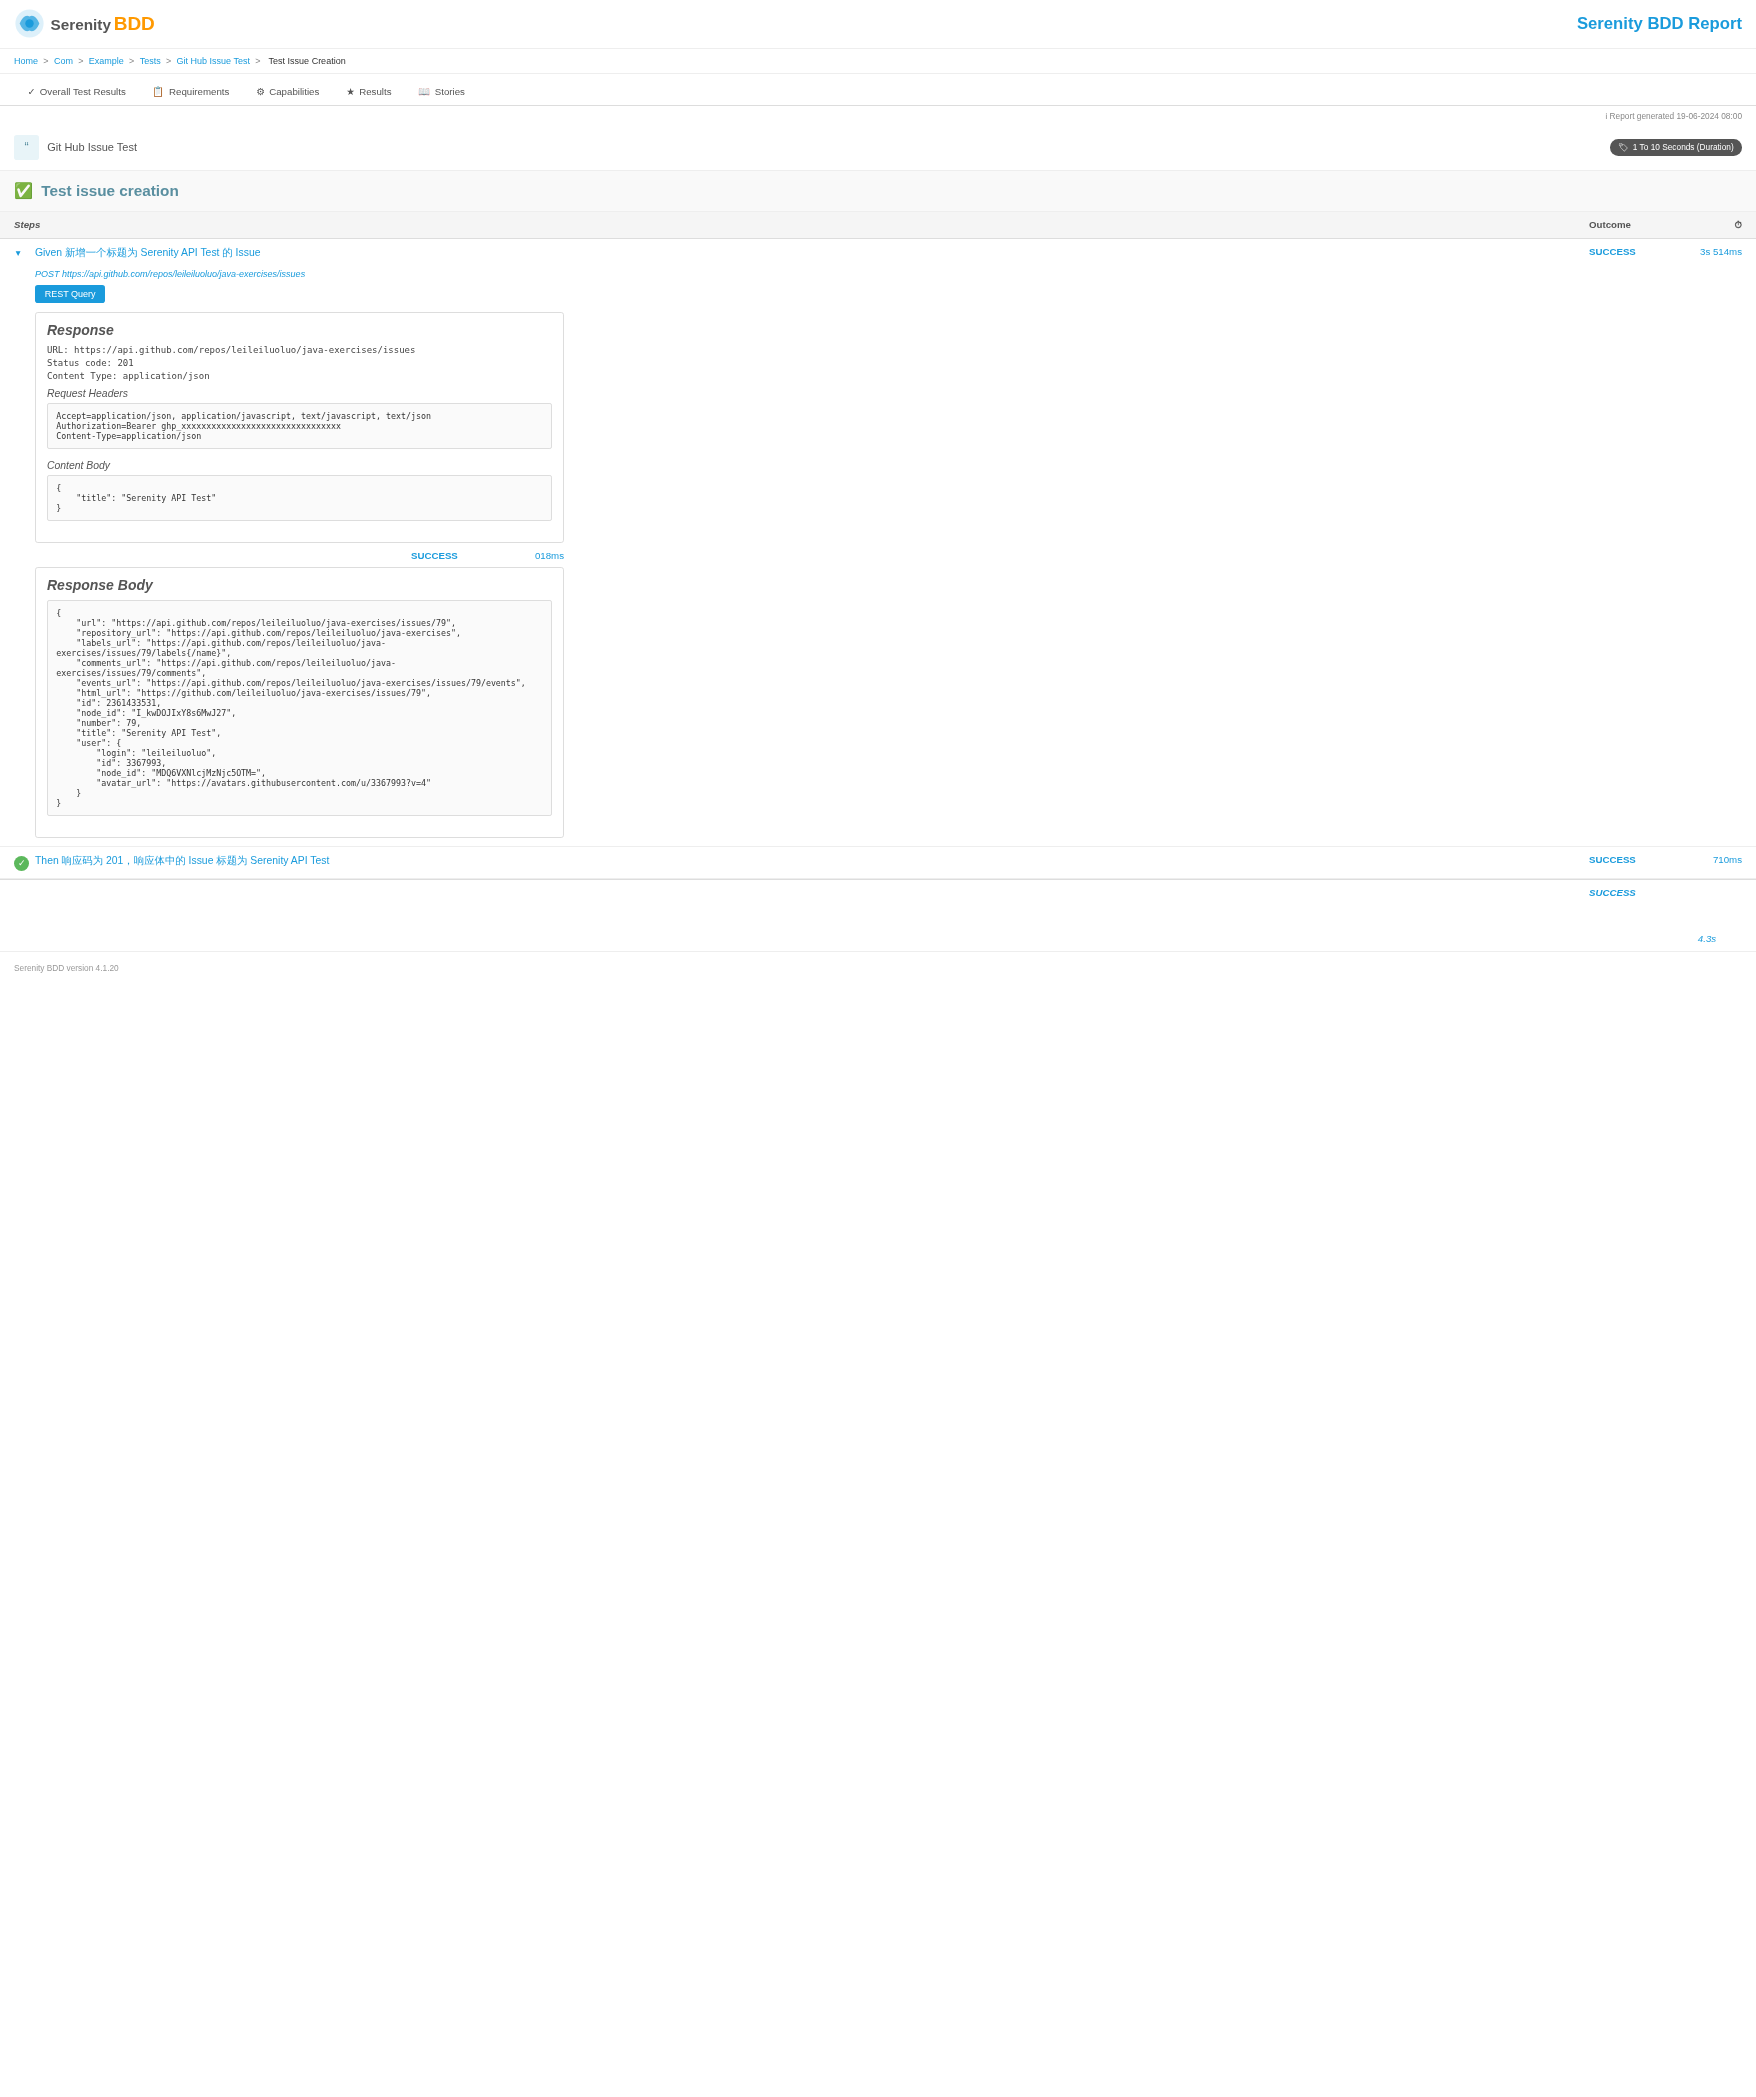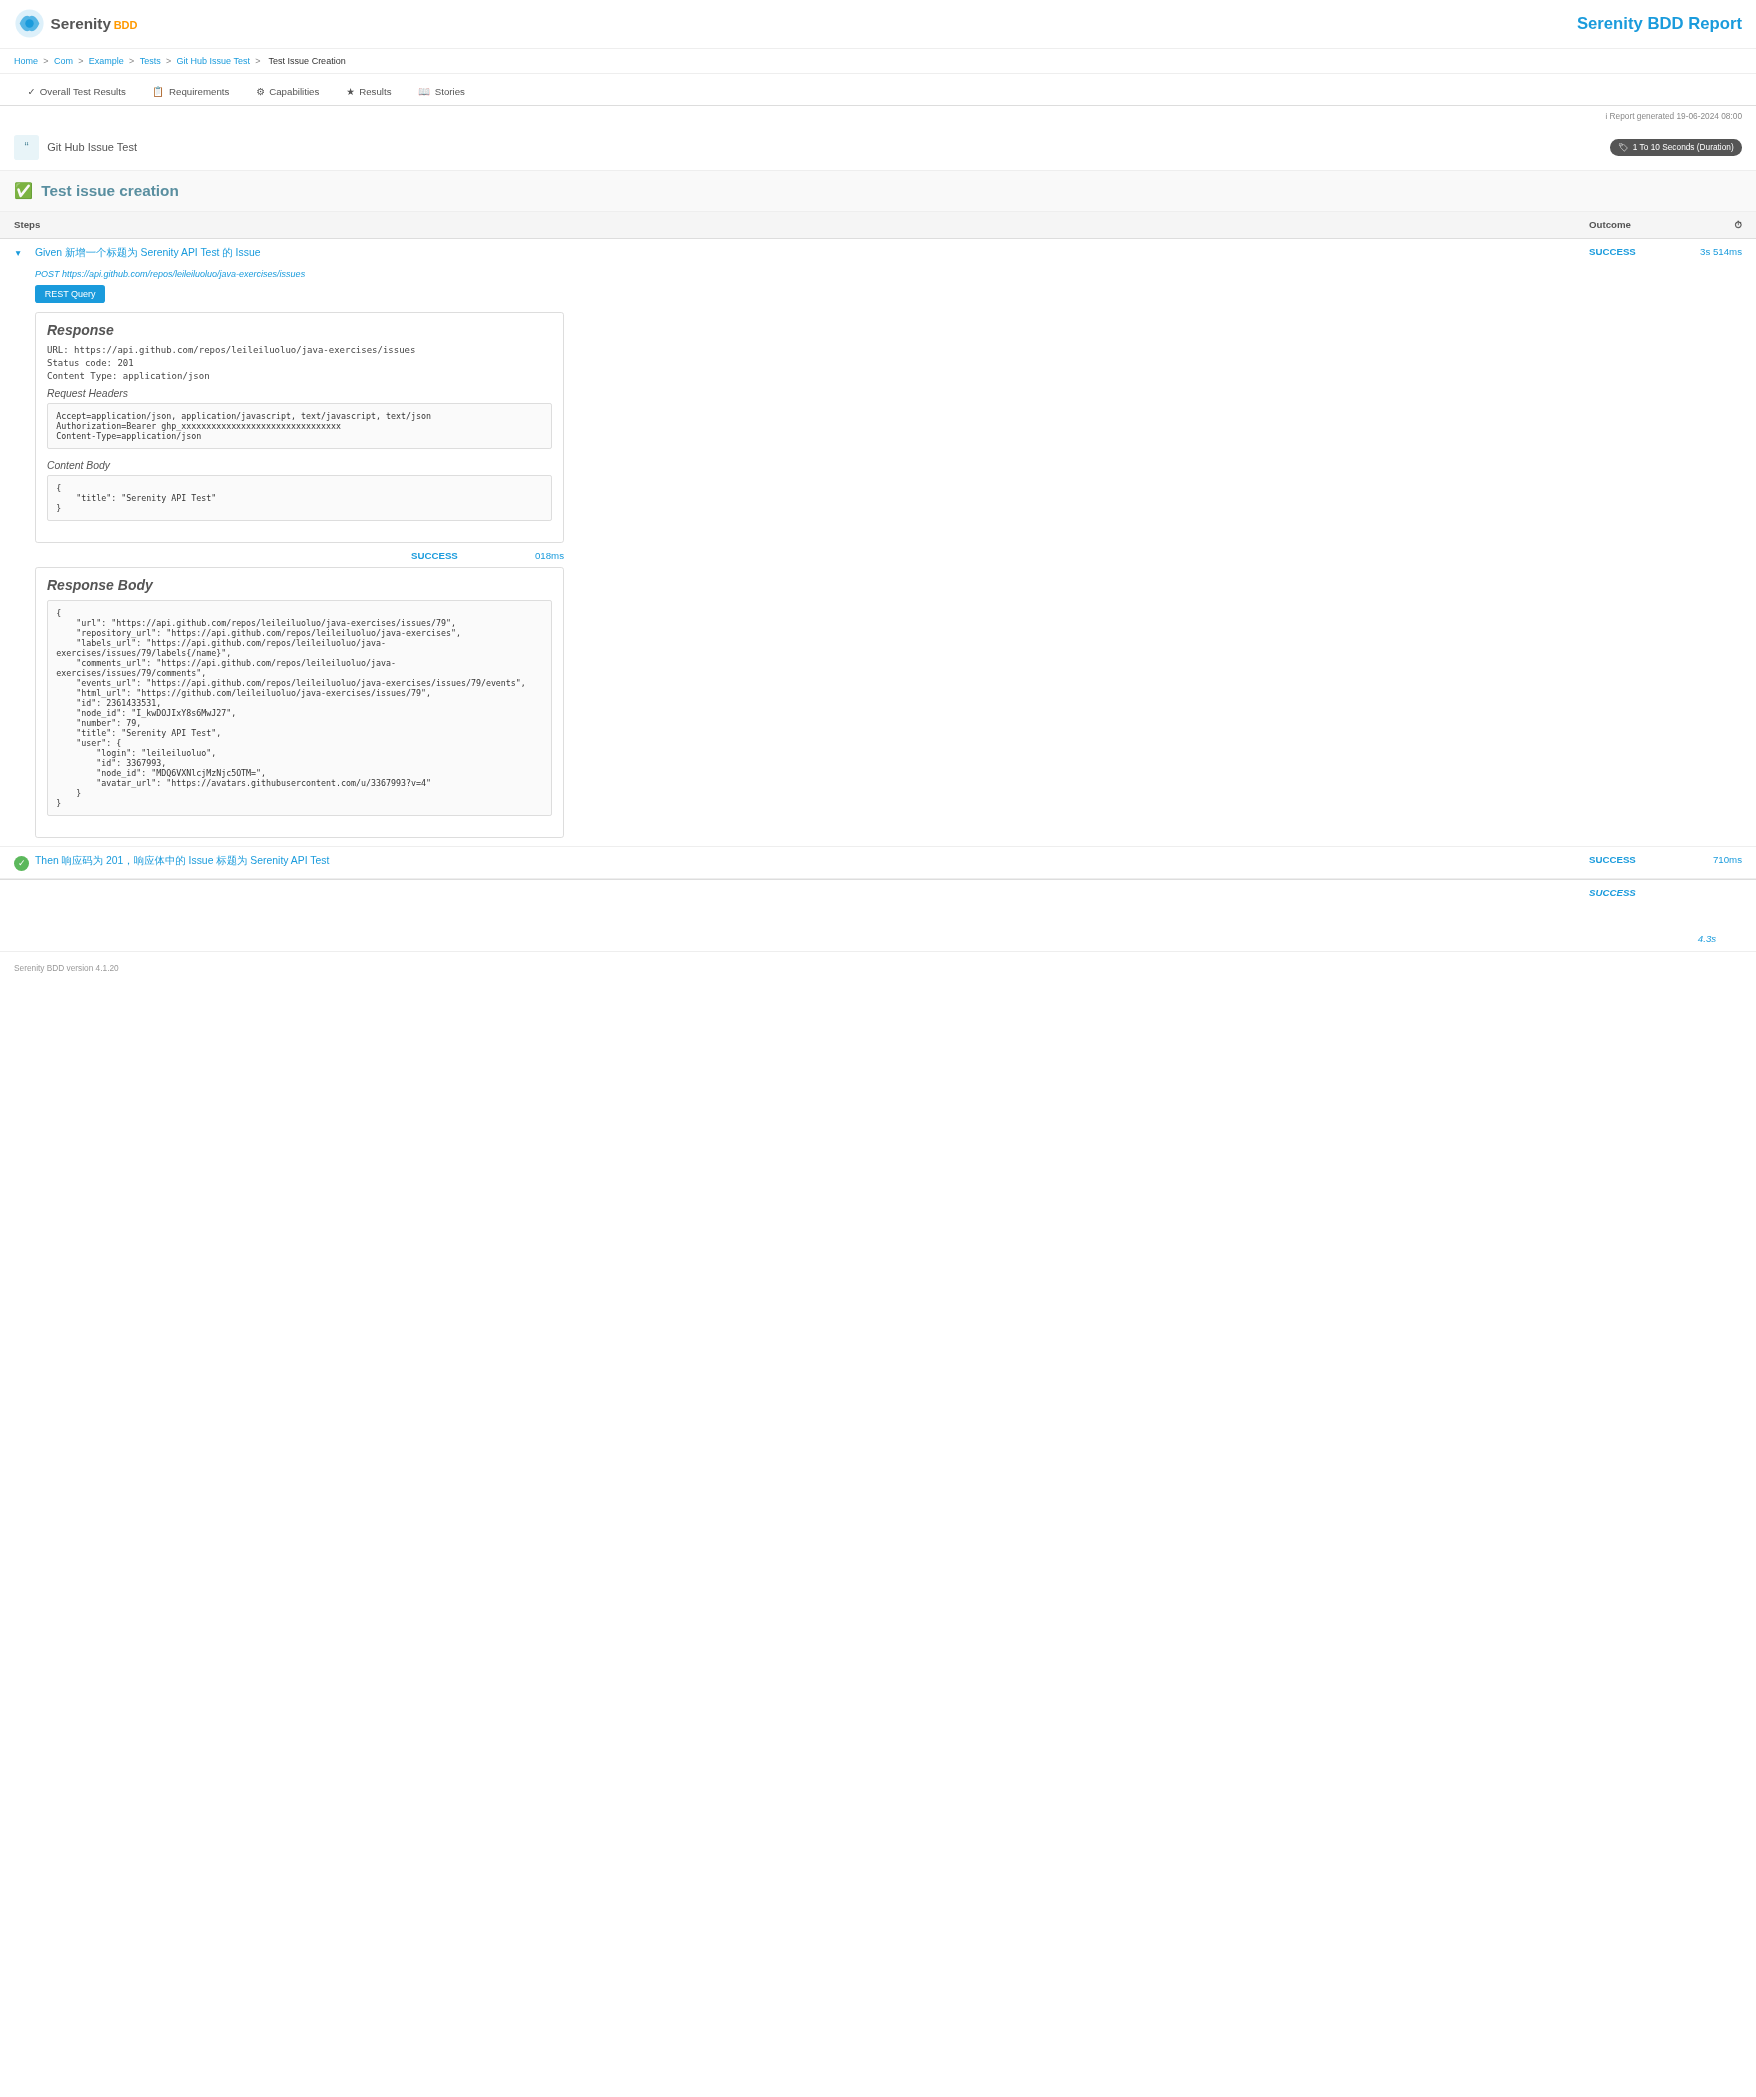--- a/index.html
+++ b/index.html
@@ -27,21 +27,21 @@
     .test-name-left { display: flex; align-items: center; gap: 8.3px; }
     .quote-icon { width: 25px; height: 25px; background: #e8f4f8; border-radius: 2.8px; display: flex; align-items: center; justify-content: center; color: #5a8fa0; font-size: 12.5px; }
     .test-name-title { font-size: 11px; color: #555; }
     .duration-badge { background: #555; color: #fff; padding: 3.5px 8.3px; border-radius: 8.3px; font-size: 8.3px; display: flex; align-items: center; gap: 4.2px; }
 
     
     .scenario-section { padding: 11px 14px; background: #f9f9f9; border-bottom: 0.7px solid #eee; display: flex; align-items: center; gap: 8.3px; }
     .success-icon { color: #5cb85c; font-size: 15.3px; }
     .scenario-title { font-size: 15.3px; color: #5a8fa0; font-weight: bold; }
     .steps-header { display: flex; padding: 7px 14px; background: #f5f5f5; border-bottom: 1.4px solid #ddd; font-weight: bold; color: #555; }
-    .steps-header .col-step { flex: 1; }
+    .steps-header .col-step { flex: 1; font-style: italic; }
     .steps-header .col-outcome { width: 83px; text-align: left; }
     .steps-header .col-duration { width: 70px; text-align: right; }
 
     
     .step-row { border-bottom: 0.7px solid #eee; }
     .step-main { display: flex; align-items: flex-start; padding: 7px 14px; }
     .step-toggle { width: 16.7px; margin-right: 4.2px; color: #1a9bdc; font-size: 11px; cursor: pointer; }
     .step-content { flex: 1; }
     .step-label { color: #1a9bdc; font-size: 10.4px; cursor: pointer; }
     .step-outcome { width: 83px; color: #1a9bdc; font-weight: bold; }
@@ -81,21 +81,21 @@
 
 <div class="header">
   <div class="logo-area">
     <svg class="logo-icon" viewBox="0 0 44 44">
       <circle cx="22" cy="22" r="20" fill="#1a9bdc" opacity="0.15"></circle>
       <path d="M8 22 Q14 8 22 12 Q30 8 36 22 Q30 36 22 32 Q14 36 8 22Z" fill="#1a9bdc" opacity="0.7"></path>
       <circle cx="22" cy="22" r="6" fill="#1a9bdc"></circle>
     </svg>
     <span>
       <span style="font-size:15.3px;color:#555;font-weight:bold;">Serenity</span>
-      <span style="font-size:11px;color:#f90;font-weight:bold;">BDD</span>
+      <span style="font-size:19px;color:#f90;font-weight:bold;">BDD</span>
     </span>
   </div>
   <div class="report-title">Serenity BDD Report</div>
 </div>
 
 <div class="breadcrumb">
   <a href="#">Home</a>
   <span> &gt; </span>
   <a href="#">Com</a>
   <span> &gt; </span>

